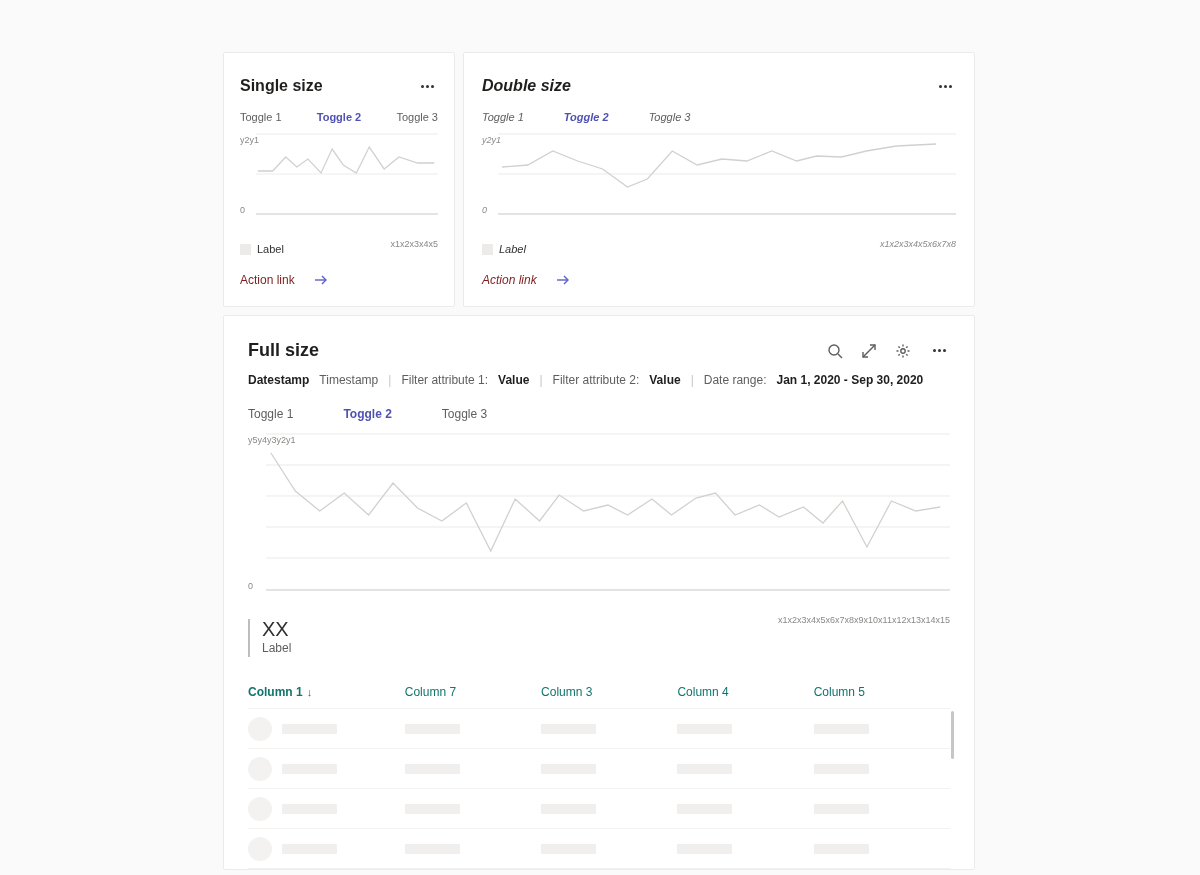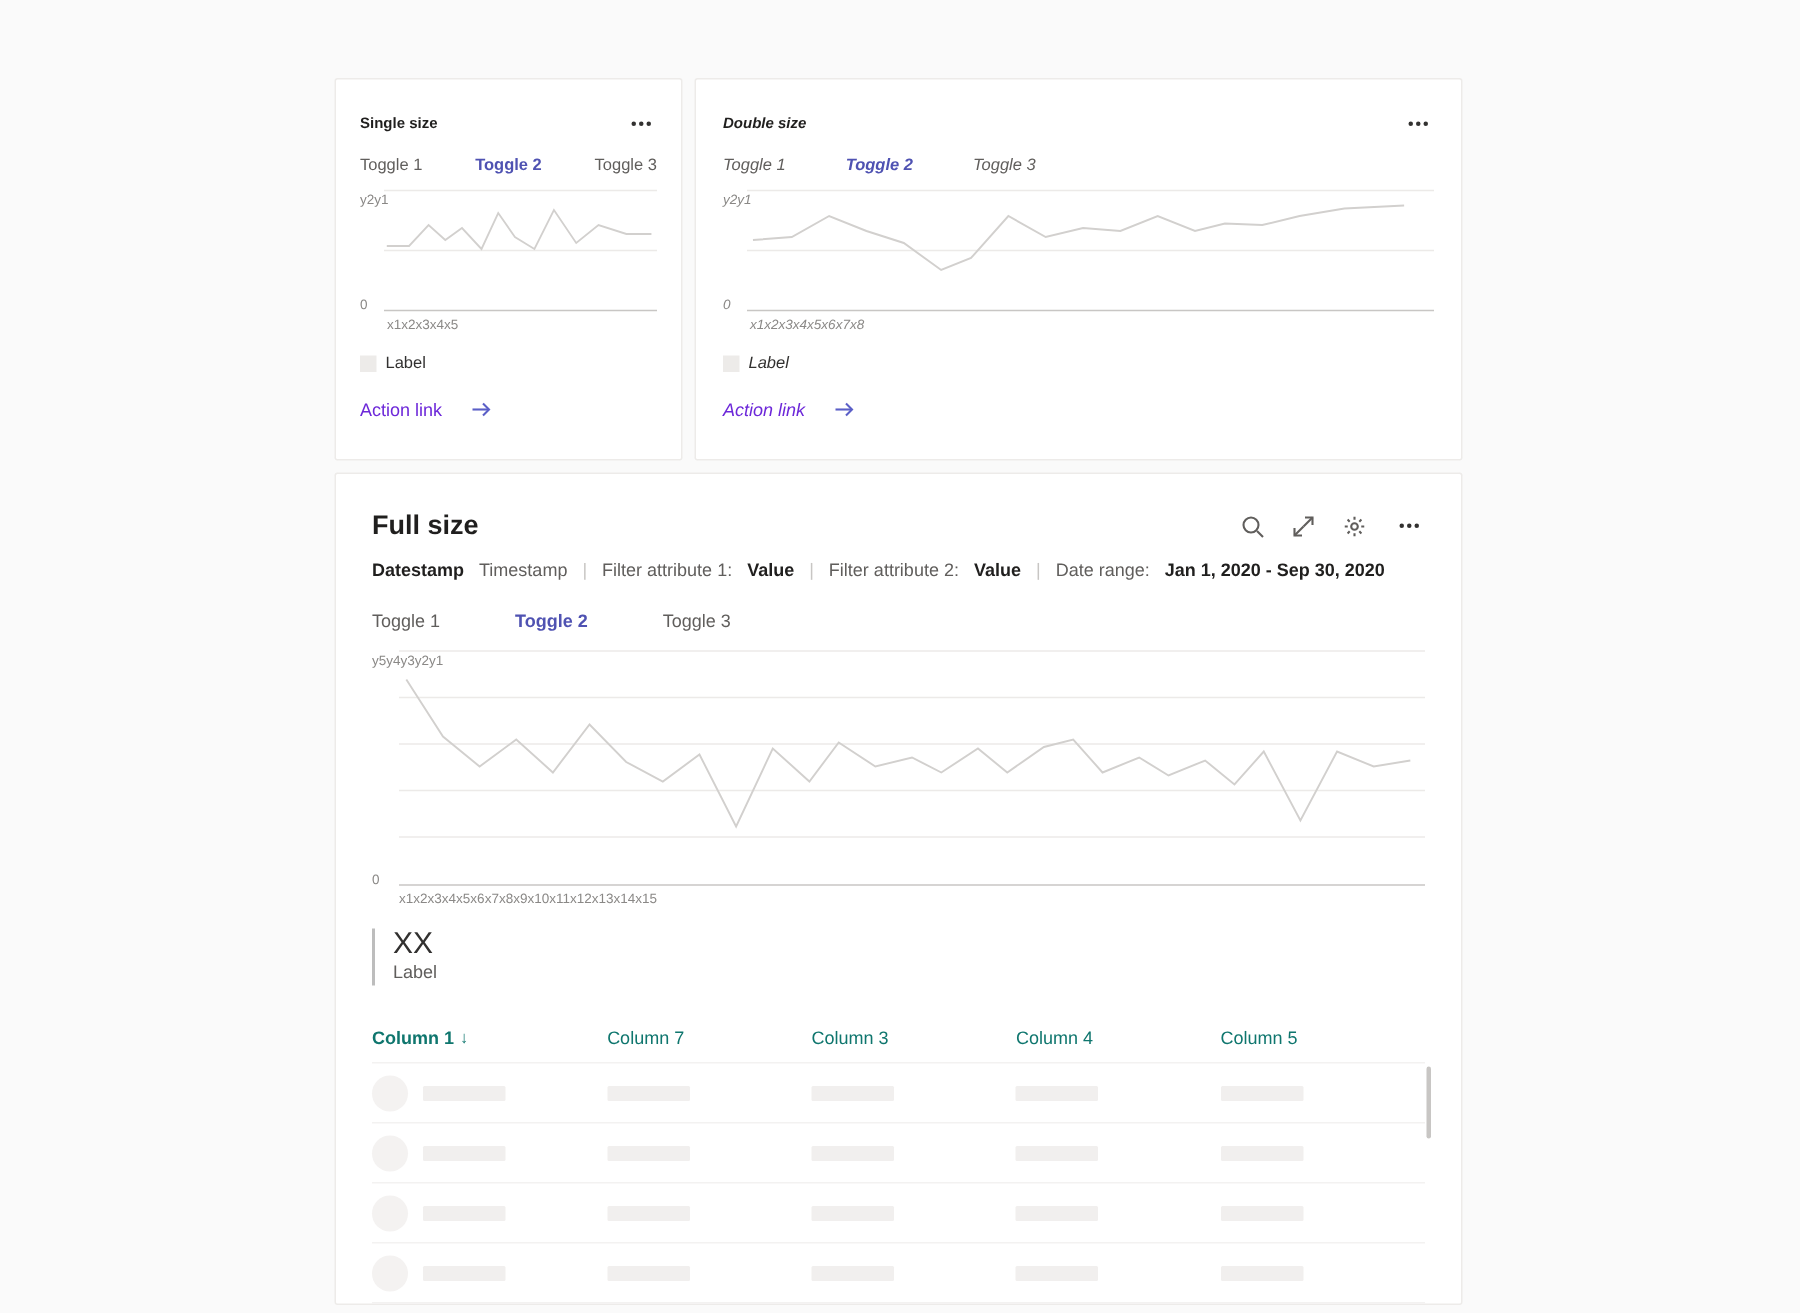--- a/index.html
+++ b/index.html
@@ -32,21 +32,21 @@
   }
 
   .card-header {
     display: flex;
     justify-content: space-between;
     align-items: center;
     margin-bottom: 16px;
   }
   .card-title {
     font-weight: 700;
-    font-size: 10px;
+    font-size: 16px;
     color: #201f1e;
   }
   .full .card-title { font-size: 18px; font-weight: 700;}
   .more-dots {
     display: flex;
     gap: 2px;
     padding: 4px;
     cursor: pointer;
   }
   .more-dots span {
@@ -74,39 +74,40 @@
   }
   .chart-area .y-axis {
     position: absolute; left: 0; top: 2px; bottom: 14px;
     display: flex; flex-direction: row; justify-content: space-between;
   }
   .chart-area .zero { position: absolute; left:0; bottom:14px; }
   .chart-area svg { display: block; }
   .chart-area .x-axis {
     display: flex;
     margin-left: 18px;
-    justify-content: flex-start;
+    justify-content: flex-end;
     padding-top: 3px;
+    margin-top: 21px;
   }
   .grid-line { stroke: #eceae8; stroke-width: 1; }
   .axis-line { stroke: #c8c6c4; stroke-width: 1; }
   .data-line { stroke: #d2d0ce; stroke-width: 1.3; fill: none; }
 
   .legend {
     display: flex; align-items: center; gap: 6px;
     font-size: 11px; color: #323130;
     margin-top: 14px;
   }
   .legend-swatch {
     width: 11px; height: 11px; background: #edebe9;
   }
 
   .action-link {
     display: inline-flex; align-items: center; gap: 19px;
-    font-size: 12px; color: #6d28d9;
+    font-size: 12px; color: #7f1d1d;
     margin-top: 18px;
     cursor: pointer;
   }
   .arrow-icon { width: 14px; height: 10px; }
   .arrow-icon line, .arrow-icon polyline { stroke: #5b5fc7; stroke-width: 1.4; fill: none; }
 
   
   .full-header {
     display: flex; justify-content: space-between; align-items: center;
     margin-bottom: 12px;

